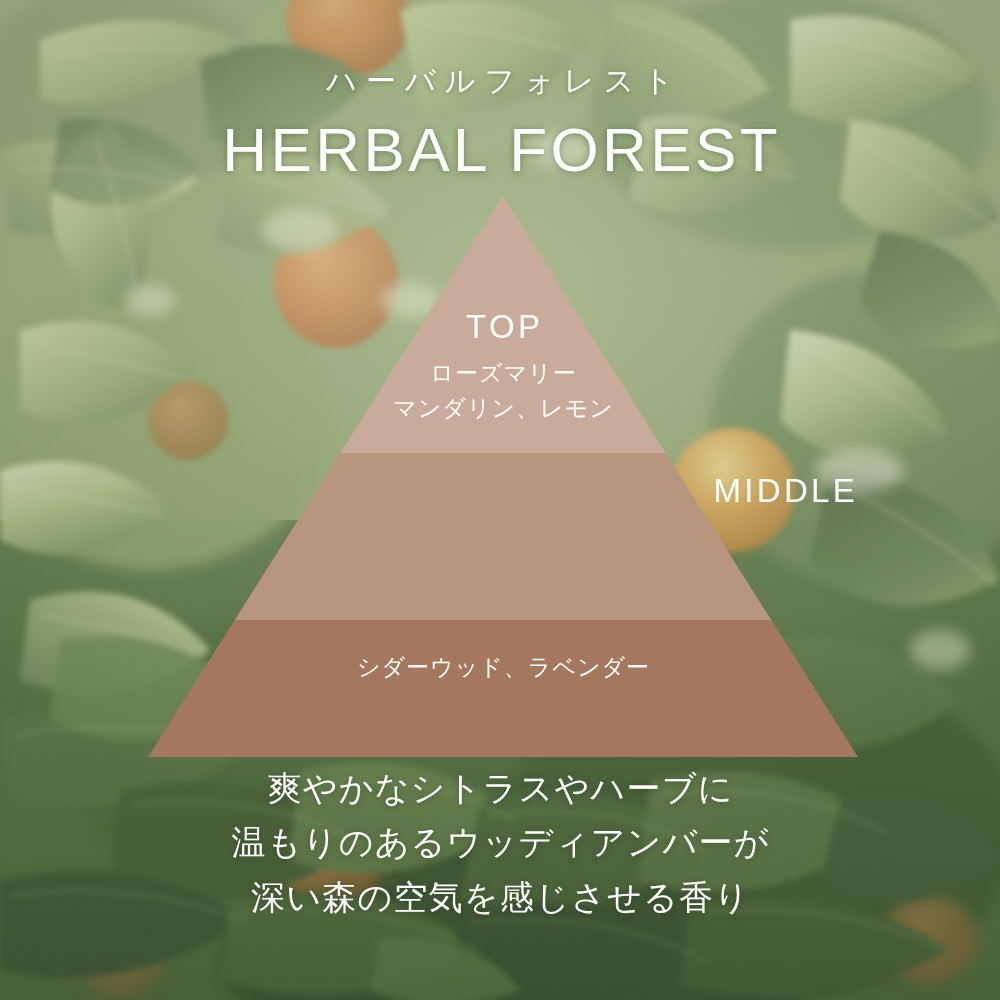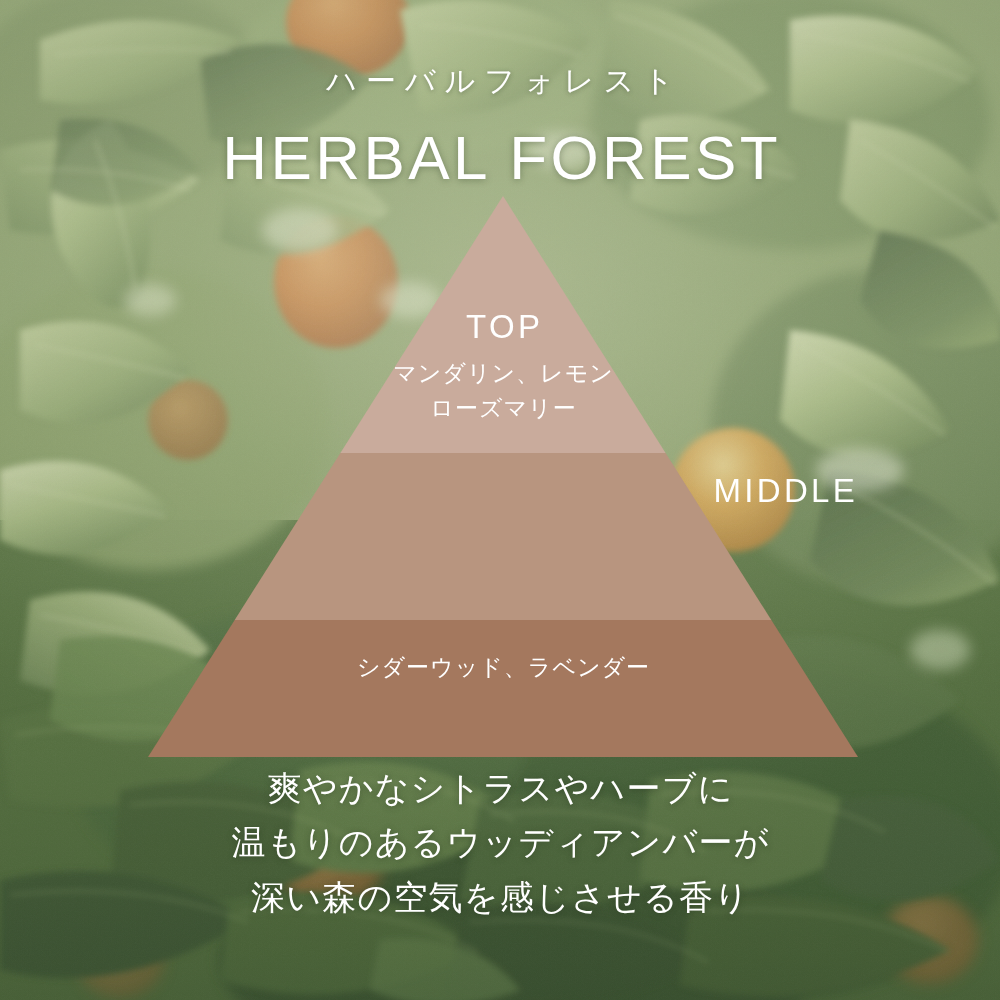--- a/index.html
+++ b/index.html
@@ -59,21 +59,21 @@
     font-family: "Liberation Serif", "DejaVu Serif", serif;
     font-size: 30px;
     font-weight: 400;
     line-height: 1.1;
     color: #ffffff;
     letter-spacing: 0.30em;
     text-indent: 0.30em;
     text-shadow: 0 1px 5px rgba(40,55,30,0.42);
   }
   #latin-title {
-    margin: 12px;
+    margin: 4px;
     padding-top: 16px;
     font-family: "Liberation Sans", sans-serif;
     font-size: 62px;
     font-weight: 300;
     line-height: 1.05;
     color: #ffffff;
     letter-spacing: 0.055em;
     text-indent: 0.055em;
     text-shadow: 0 1px 7px rgba(40,55,30,0.40);
   }
@@ -324,22 +324,22 @@
       <polygon id="band-top" points="355,0 517.6,257 192.4,257" fill="#c9ab9c"></polygon>
 
       <polygon id="band-middle" points="192.4,257 517.6,257 623.3,424 86.7,424" fill="#b8957f"></polygon>
 
       <polygon id="band-last" points="86.7,424 623.3,424 710,561 0,561" fill="#a4785e"></polygon>
     </svg>
 
     <div id="block-top" class="note-block">
       <p class="note-heading">TOP</p>
       <div class="note-lines">
+        <div>ローズマリー</div>
         <div>マンダリン、レモン</div>
-        <div>ローズマリー</div>
       </div>
     </div>
 
     <div id="block-middle" class="note-block">
       <p class="note-heading">MIDDLE</p>
     </div>
 
     <div id="block-last" class="note-block">
       <div class="note-lines">
         <div>シダーウッド、ラベンダー</div>

